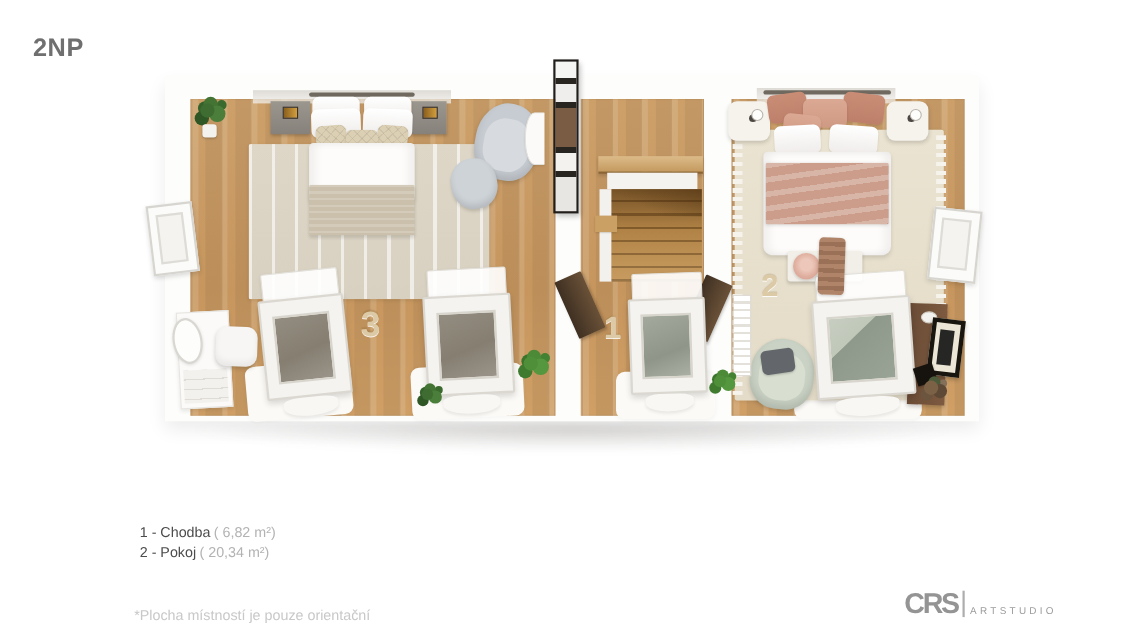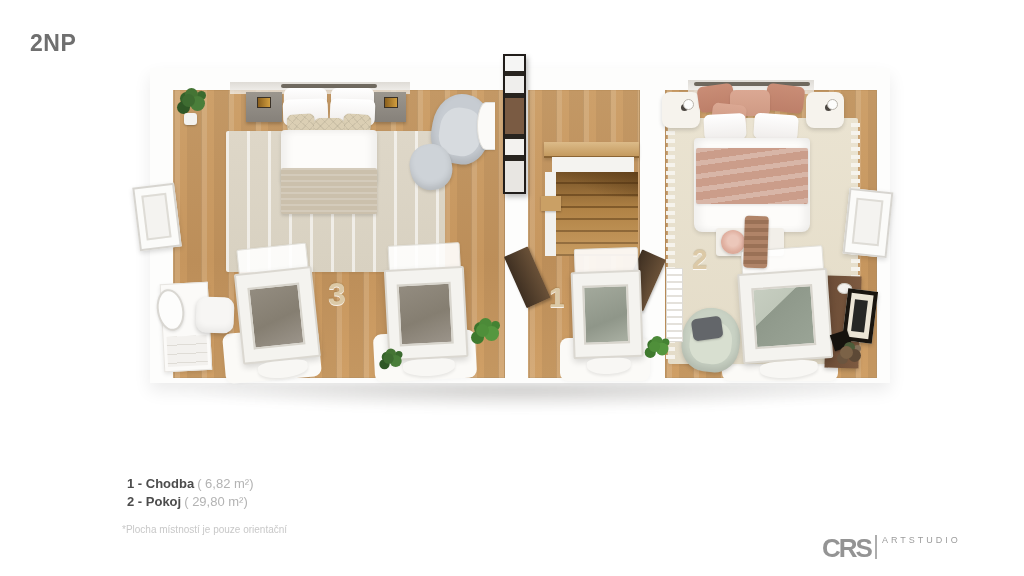--- a/index.html
+++ b/index.html
@@ -6,24 +6,24 @@
   body{width:1024px;height:576px;position:relative;overflow:hidden;background:#ffffff;
        font-family:"Liberation Sans",sans-serif;}
 
   
   .floor-title{position:absolute;left:30px;top:30px;font-size:23px;font-weight:bold;
                color:#6f6f6f;letter-spacing:.5px}
   .legend{position:absolute;left:122px;top:468px}
   .legend-title{font-size:20px;color:#b7b7b7;font-weight:400;letter-spacing:.3px}
   .legend-items{margin-top:7px;padding-left:5px}
   .legend-item{font-size:13px;line-height:18px;white-space:nowrap}
-  .lg-label{font-weight:bold;color:#4c4c4c}
+  .lg-label{font-weight:normal;color:#4c4c4c}
   .lg-area{color:#b3b3b3;margin-left:3px}
-  .legend-foot{position:absolute;left:122px;top:524px;font-size:10px;color:#c8c8c8}
-  .logo{position:absolute;left:822px;top:535px;display:flex;align-items:flex-start}
+  .legend-foot{position:absolute;left:122px;top:552px;font-size:13px;color:#c8c8c8}
+  .logo{position:absolute;left:822px;top:535px;display:flex;align-items:flex-end}
   .logo-initials{font-size:26px;font-weight:bold;color:#949494;letter-spacing:-2px;line-height:26px}
   .logo-div{width:2px;height:24px;background:#ararat;background:#adadad;margin:0 5px 0 4px}
   .logo-col{display:flex;flex-direction:row;justify-content:center}
   .logo-line{font-size:9px;letter-spacing:3px;color:#9c9c9c;line-height:11px}
 
   
   .plan{position:absolute;left:150px;top:68px;width:740px;height:315px;
         box-shadow:0 8px 16px rgba(0,0,0,.08);background:#fdfdfc}
   .plan-shadow{position:absolute;left:168px;top:384px;width:704px;height:28px;z-index:0;
         background:radial-gradient(ellipse at 50% 25%, rgba(80,75,68,.20) 0%, rgba(80,75,68,0) 70%);
@@ -332,21 +332,21 @@
 
   <div class="rnum" style="left:542px;top:176px;font-size:28px">2</div>
 </div>
 
 <div class="legend">
   <div class="legend-items">
     <div class="legend-item">
       <span class="lg-label">1 - Chodba</span><span class="lg-area">( 6,82 m²)</span>
     </div>
     <div class="legend-item">
-      <span class="lg-label">2 - Pokoj</span><span class="lg-area">( 29,80 m²)</span>
+      <span class="lg-label">2 - Pokoj</span><span class="lg-area">( 20,34 m²)</span>
     </div>
   </div>
 </div>
 <div class="legend-foot">*Plocha místností je pouze orientační</div>
 
 <div class="logo">
   <span class="logo-initials">CRS</span>
   <span class="logo-div"></span>
   <span class="logo-col">
     <span class="logo-line">ART</span>

